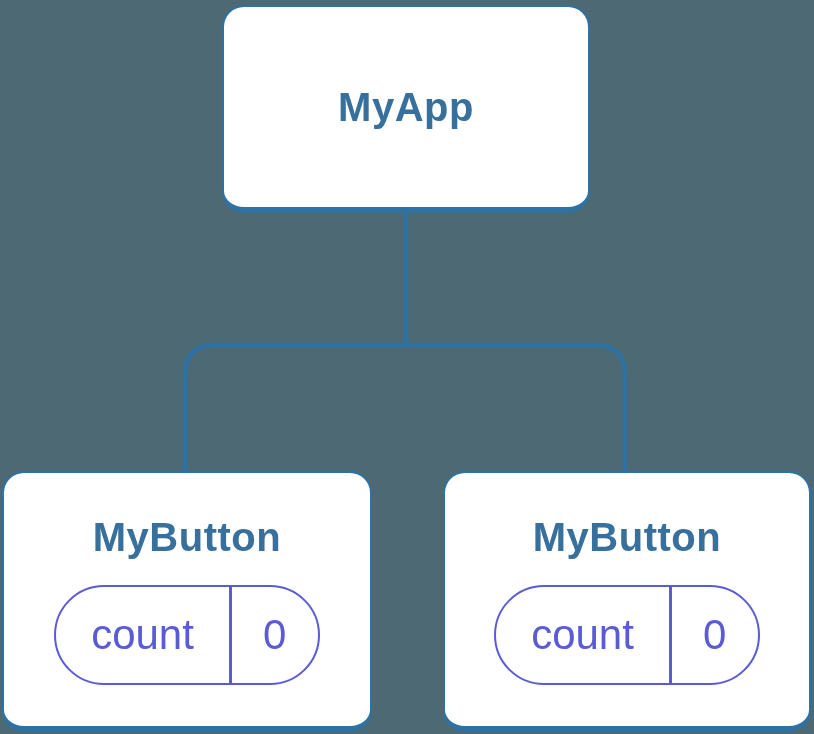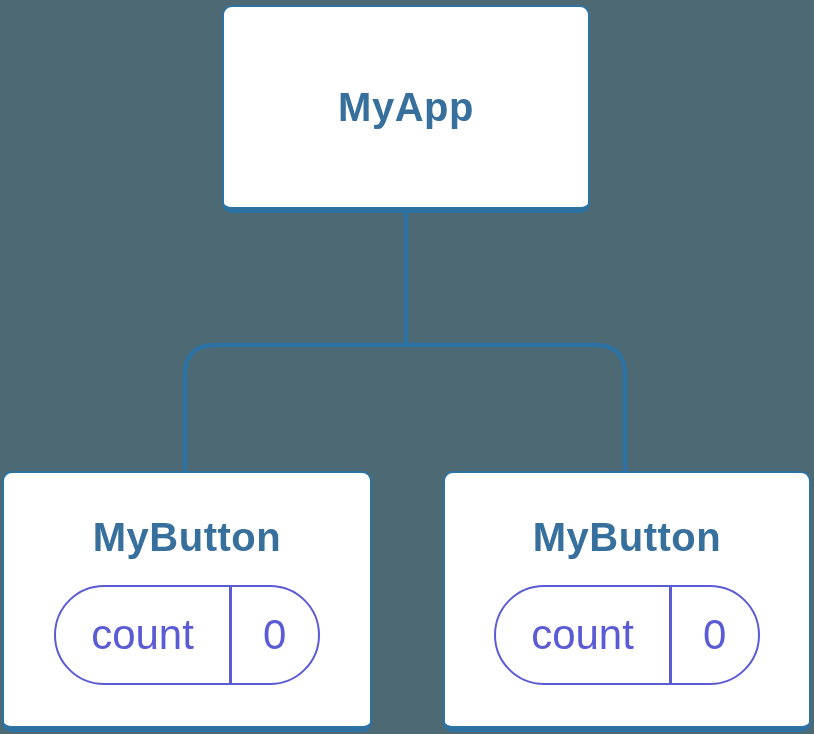--- a/index.html
+++ b/index.html
@@ -26,21 +26,21 @@
     left: 0; top: 0;
     width: 814px; height: 734px;
     pointer-events: none;
     z-index: 1;
   }
   .node {
     position: absolute;
     background: var(--node-fill);
     border: 2.5px solid var(--node-border);
     border-bottom-width: 6px;
-    border-radius: 10px;
+    border-radius: 22px;
     display: flex;
     flex-direction: column;
     align-items: center;
     justify-content: center;
     z-index: 2;
   }
   .node-label {
     color: var(--node-label);
     font-size: 40px;
     font-weight: bold;

